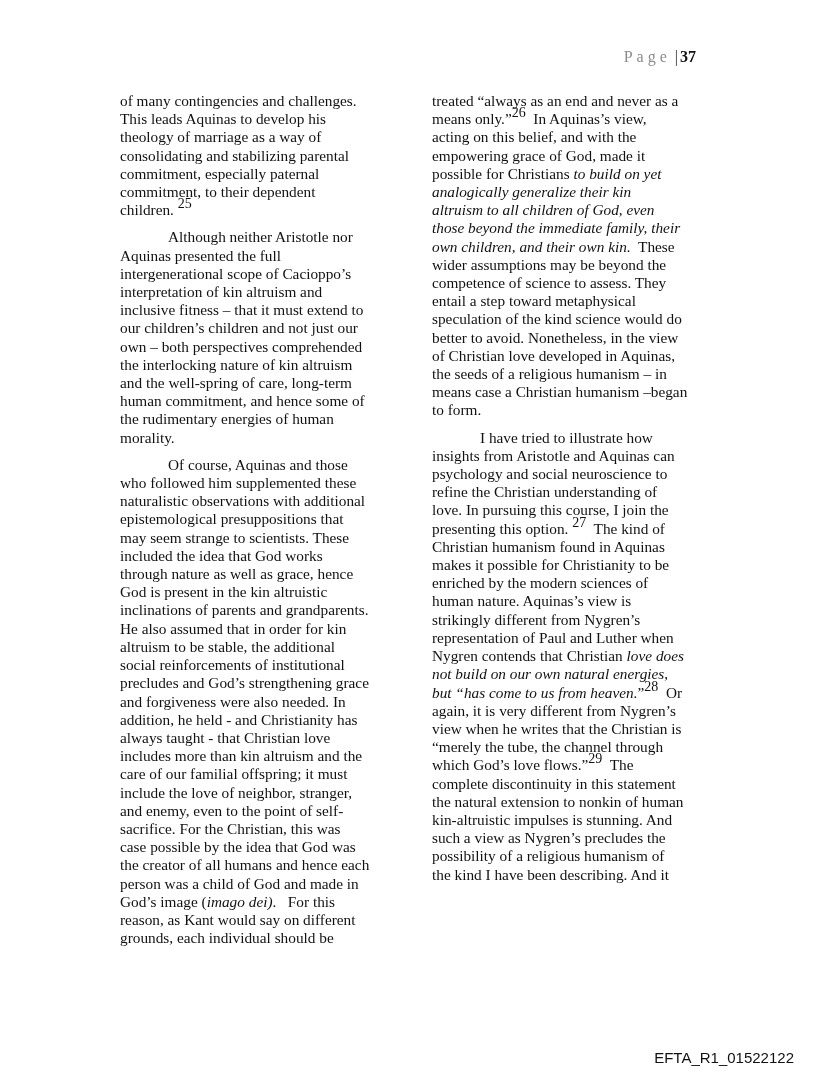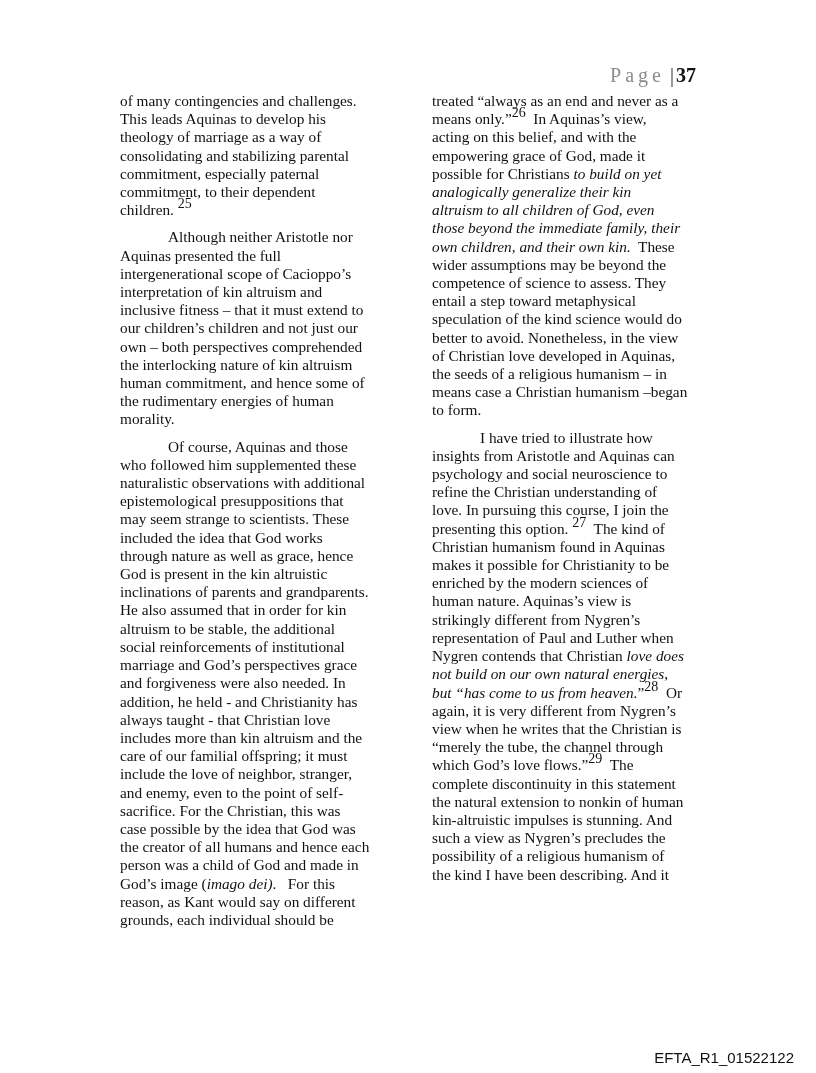--- a/index.html
+++ b/index.html
@@ -1,17 +1,17 @@
 <!DOCTYPE html>
 <html><head>
 <meta charset="utf-8">
 <style>
   html, body { margin: 0; padding: 0; background: #ffffff; }
   body { width: 816px; height: 1073px; position: relative; overflow: hidden; font-family: "Liberation Serif", serif; color: #111; }
-  .header { position: absolute; top: 65px; right: 120px; font-size: 20px; line-height: 20px; text-align: right; }
+  .header { position: absolute; top: 47px; right: 120px; font-size: 16px; line-height: 20px; text-align: right; }
   .header .pg-word { color: #8c8c8c; letter-spacing: 4px; }
   .header .pg-sep { color: #333; margin: 0 2px 0 0; }
   .header .pg-num { font-weight: bold; color: #111; }
   .col { position: absolute; top: 92px; width: 300px; font-size: 15.3px; line-height: 18.2px; }
   .col.left { left: 120px; }
   .col.right { left: 432px; }
   .para { margin: 0 0 9px 0; }
   .para .line { display: block; white-space: nowrap; }
   .indent { padding-left: 48px; }
   sup { font-size: 14px; line-height: 0; vertical-align: 7px; }
@@ -39,39 +39,40 @@
 
   <div class="para">
     <span class="line indent">Although neither Aristotle nor</span>
     <span class="line">Aquinas presented the full</span>
     <span class="line">intergenerational scope of Cacioppo’s</span>
     <span class="line">interpretation of kin altruism and</span>
     <span class="line">inclusive fitness – that it must extend to</span>
     <span class="line">our children’s children and not just our</span>
     <span class="line">own – both perspectives comprehended</span>
     <span class="line">the interlocking nature of kin altruism</span>
+    <span class="line">and the well-spring of care, long-term</span>
     <span class="line">human commitment, and hence some of</span>
     <span class="line">the rudimentary energies of human</span>
     <span class="line">morality.</span>
   </div>
 
   <div class="para">
     <span class="line indent">Of course, Aquinas and those</span>
     <span class="line">who followed him supplemented these</span>
     <span class="line">naturalistic observations with additional</span>
     <span class="line">epistemological presuppositions that</span>
     <span class="line">may seem strange to scientists.  These</span>
     <span class="line">included the idea that God works</span>
     <span class="line">through nature as well as grace, hence</span>
     <span class="line">God is present in the kin altruistic</span>
     <span class="line">inclinations of parents and grandparents.</span>
     <span class="line">He also assumed that in order for kin</span>
     <span class="line">altruism to be stable, the additional</span>
     <span class="line">social reinforcements of institutional</span>
-    <span class="line">marriage and God’s perspectives grace</span>
+    <span class="line">precludes and God’s strengthening grace</span>
     <span class="line">and forgiveness were also needed.  In</span>
     <span class="line">addition, he held - and Christianity has</span>
     <span class="line">always taught - that Christian love</span>
     <span class="line">includes more than kin altruism and the</span>
     <span class="line">care of our familial offspring; it must</span>
     <span class="line">include the love of neighbor, stranger,</span>
     <span class="line">and enemy, even to the point of self-</span>
     <span class="line">sacrifice.  For the Christian, this was</span>
     <span class="line">case possible by the idea that God was</span>
     <span class="line">the creator of all humans and hence each</span>

